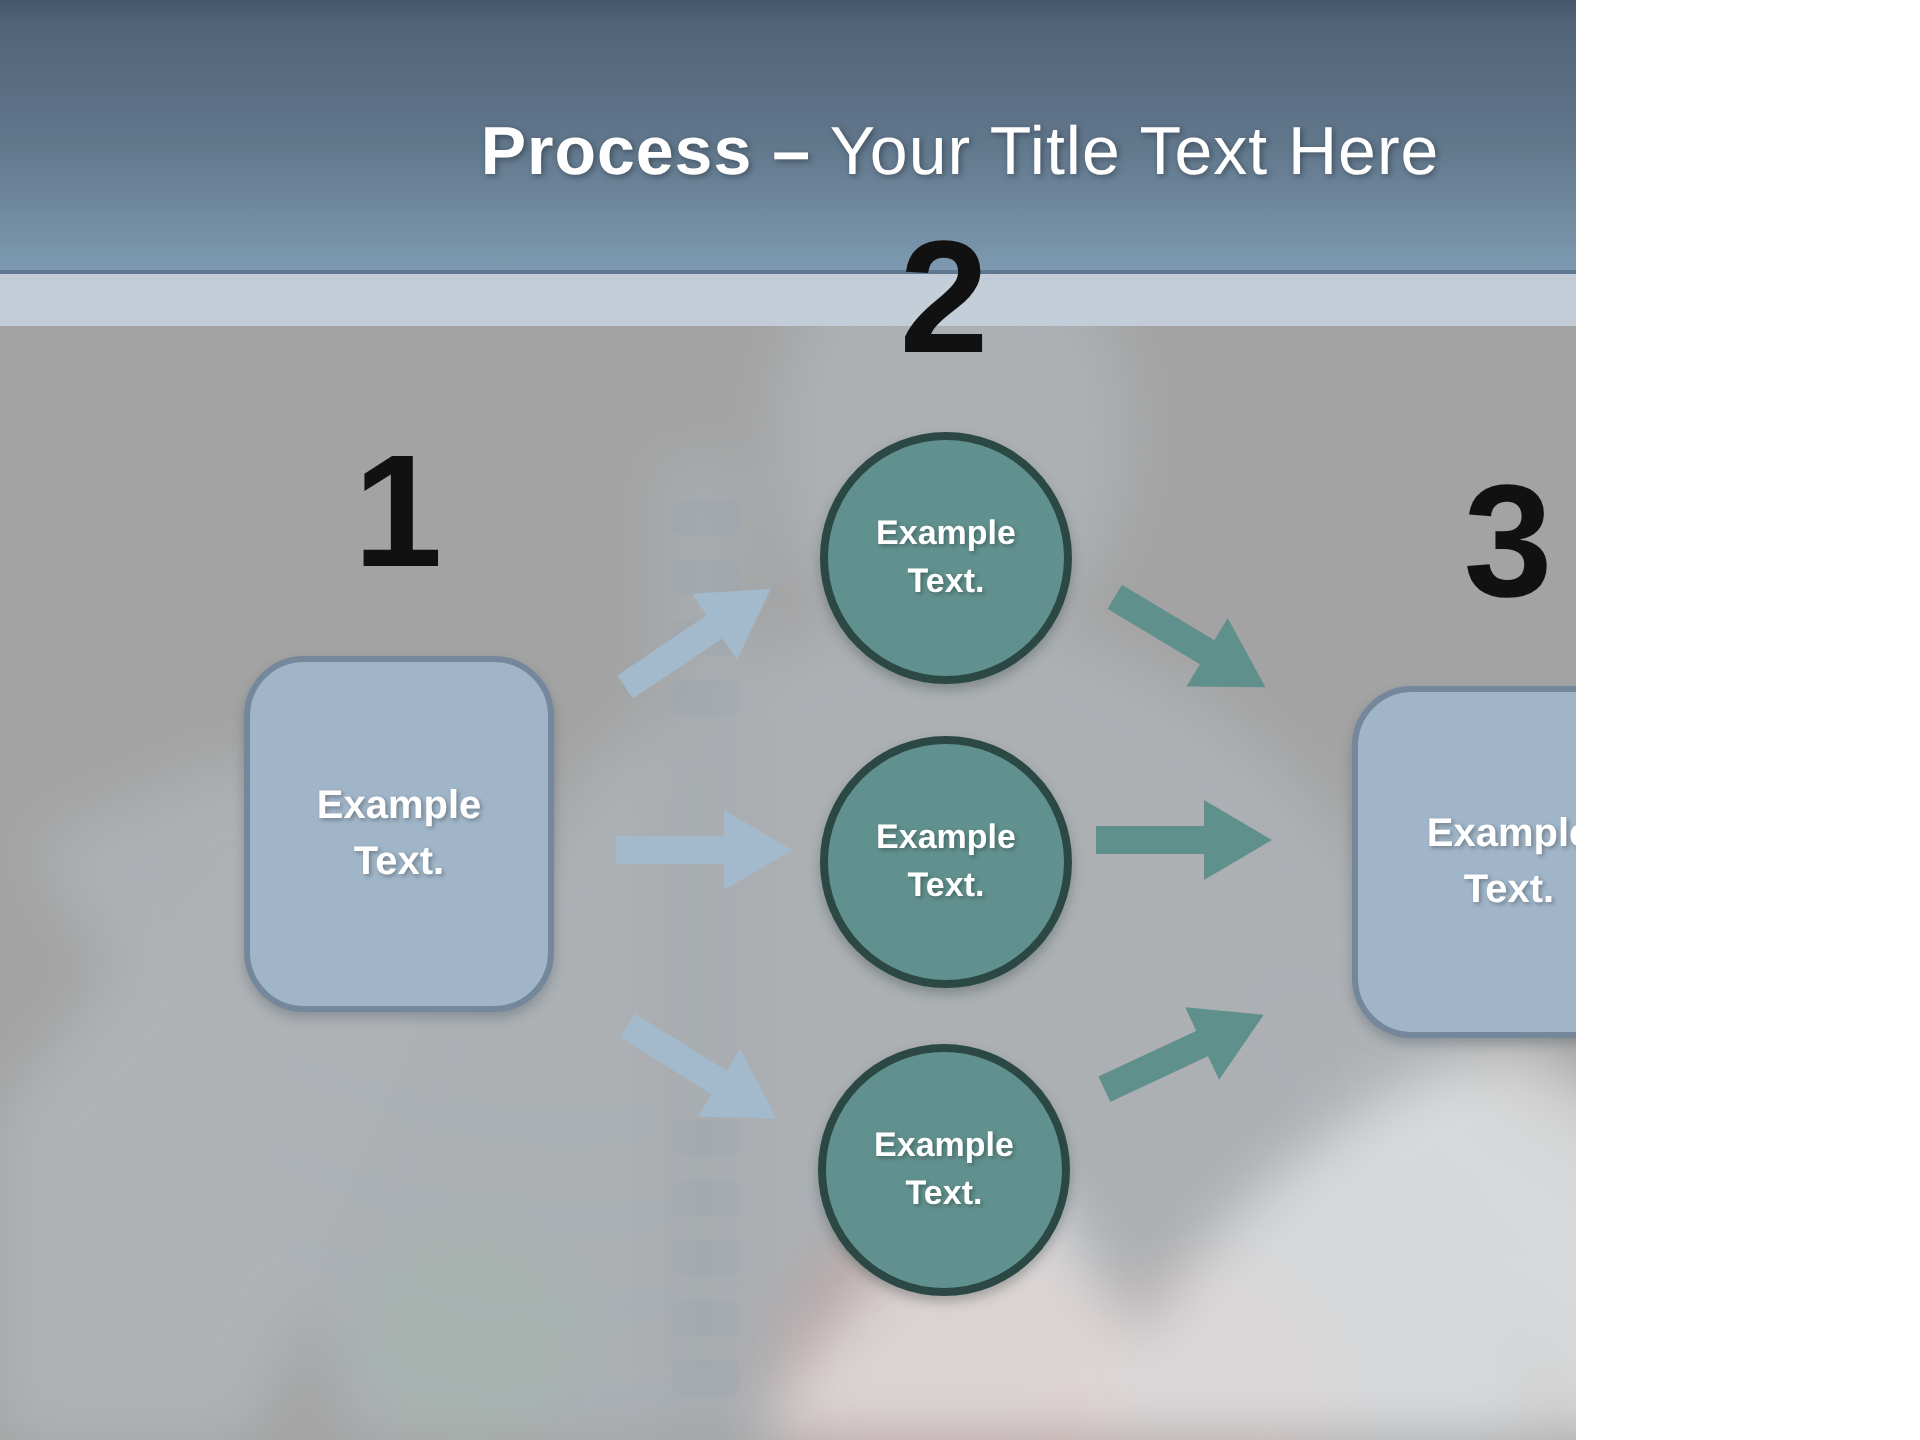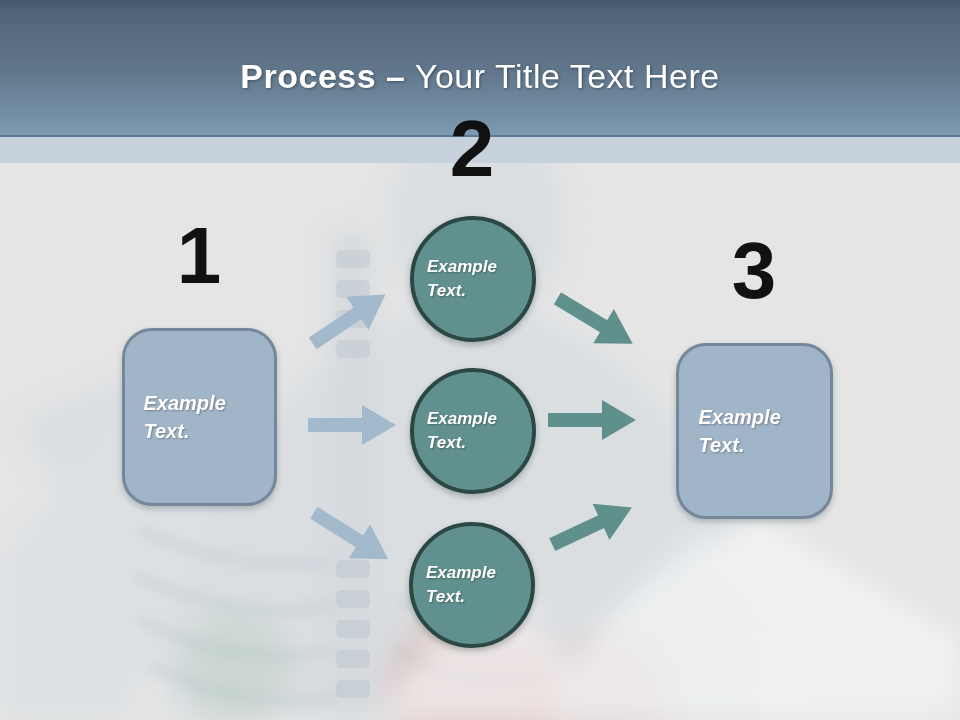--- a/index.html
+++ b/index.html
@@ -1,18 +1,18 @@
 <!DOCTYPE html>
 <html style="--header-top: #51647a; --header-bottom: #7d9ab0; --band: #c5d0dc; --box-fill: #a0b5c8; --box-border: #75879a; --circle-fill: #61918e; --circle-border: #2c4845; --arrow-left: #a3b9cc; --arrow-right: #5f908c; --number-color: #111111;"><head>
 <meta charset="utf-8">
 <style>
   html,body{margin:0;padding:0;background:#ffffff;}
   .slide{
-    position:relative;width:960px;height:720px;overflow:hidden;
-    background:#e5e5e5;
+    position:relative;width:788px;height:720px;overflow:hidden;
+    background:#a3a3a3;
     font-family:"Liberation Sans", sans-serif;
   }
   
   .header{
     position:absolute;top:0;left:0;width:960px;height:135px;z-index:3;
     background:linear-gradient(to bottom, #46586d 0%, var(--header-top) 10%, #62788d 55%, var(--header-bottom) 100%);
     border-bottom:2px solid #5d7890;
     display:flex;align-items:center;justify-content:center;
   }
   .title{
@@ -47,21 +47,21 @@
   }
   .circle{
     position:absolute;width:126px;height:126px;border-radius:50%;
     background:var(--circle-fill);
     border:4px solid var(--circle-border);
     box-shadow:0 3px 6px rgba(30,50,48,0.3);
     display:flex;align-items:center;justify-content:center;
     box-sizing:border-box;
   }
   .shape-label{
-    color:#ffffff;font-weight:bold;font-style:italic;text-align:left;
+    color:#ffffff;font-weight:bold;text-align:center;
     text-shadow:1px 1px 2px rgba(0,0,0,0.3);
   }
   .box .shape-label{font-size:20px;line-height:28px;width:112px;}
   .circle .shape-label{font-size:17px;line-height:24px;width:92px;}
   .arrow{position:absolute;width:88px;height:44px;}
   .arrow svg{display:block;}
   .arrow.left  svg .fill{fill:var(--arrow-left);}
   .arrow.right svg .fill{fill:var(--arrow-right);}
 </style>
 </head>

